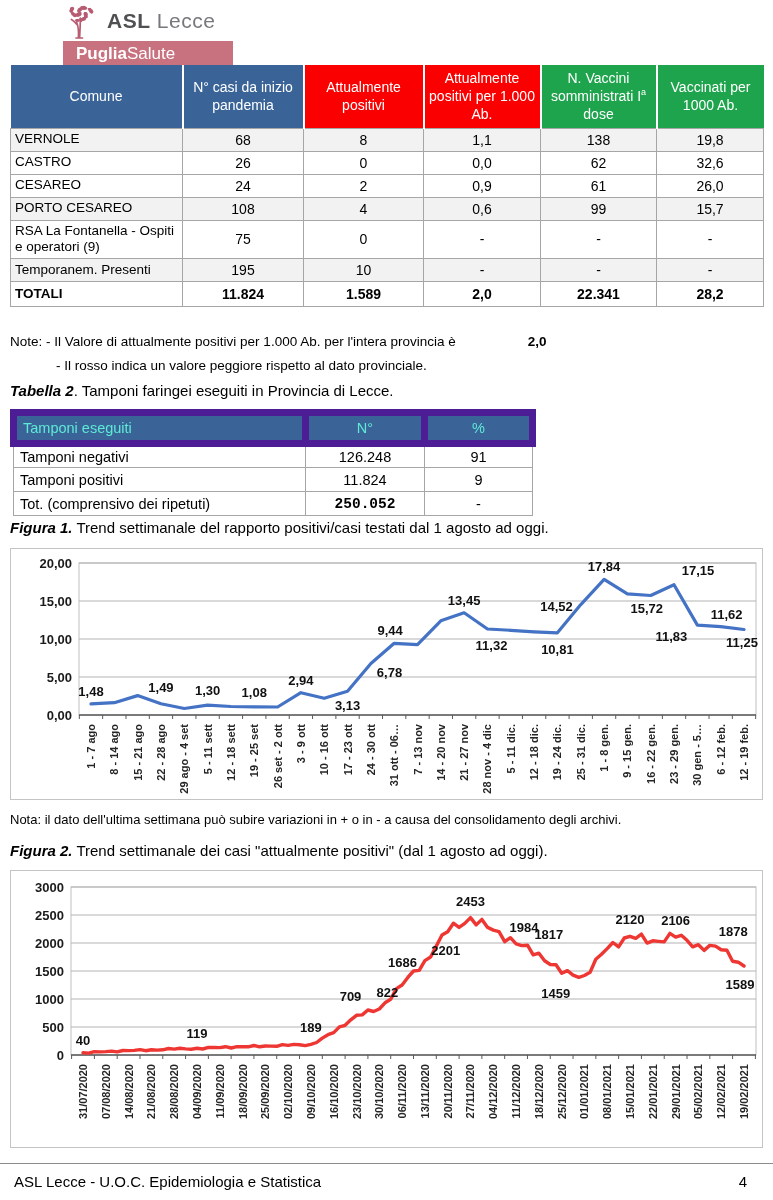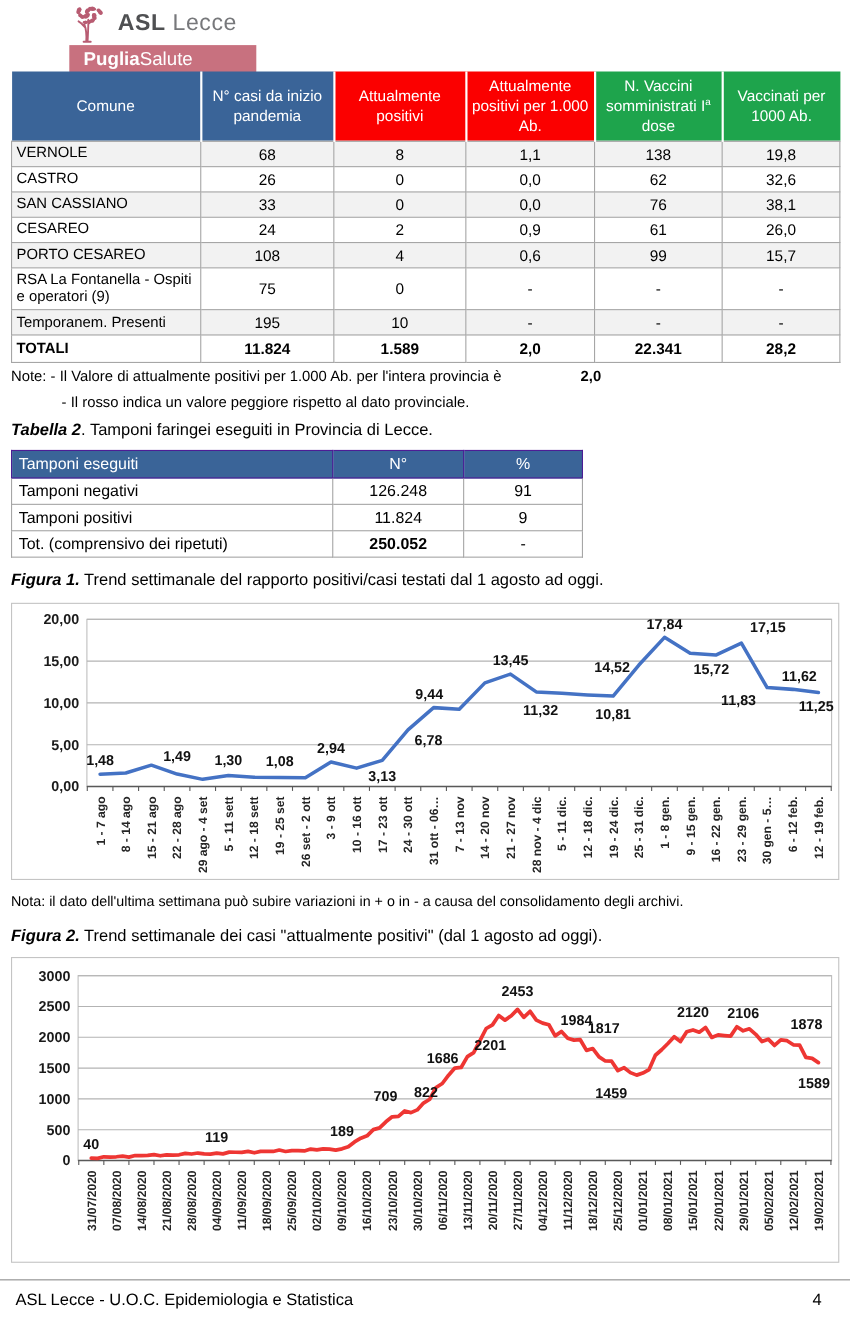--- a/index.html
+++ b/index.html
@@ -30,25 +30,25 @@
   #table1 tr.tot td { font-weight:700; height:25px; }
   sup { font-size:9px; vertical-align:super; }
 
   .caption { font-size:15px; } .caption b { font-weight:700;font-style:italic; }
   #note { left:10px; top:330px; width:745px; font-size:13.5px; line-height:1.75; }
   #note .val { font-weight:700; margin-left:72px; }
   #note .l2 { padding-left:46px; }
   #tab2caption { left:10px; top:382px; }
 
   #table2 { left:10px; top:409px; width:519px; font-size:14.5px; }
-  #table2 th { color:#ffffff; font-weight:400; text-align:center; padding:4px 6px; border:1px solid #4c1d95; }
+  #table2 th { color:#5eead4; font-weight:400; text-align:center; padding:4px 6px; border:7px solid #4c1d95; }
   #table2 th.lbl { text-align:left; }
   #table2 td { border:1px solid #A6A6A6; padding:2px 6px; height:24px; text-align:center; }
   #table2 td.lbl { text-align:left; }
-  #table2 td.boldval { font-weight:700; }
+  #table2 td.boldval { font-weight:700;font-family:Liberation Mono, monospace; }
 
   #fig1caption { left:10px; top:519px; }
   #fig1box { left:10px; top:548px; width:753px; height:252px; border:1px solid #C4C4C4; background:#fff; }
   #nota2 { left:10px; top:812px; font-size:13px; }
   #fig2caption { left:10px; top:842px; }
   #fig2box { left:10px; top:870px; width:753px; height:278px; border:1px solid #C4C4C4; background:#fff; }
 
   svg text { font-family:"Liberation Sans","DejaVu Sans",sans-serif; }
   .ylab { font-size:13px; font-weight:700; fill:#1a1a1a; }
   .xlab { font-size:11px; font-weight:700; fill:#262626; }
@@ -146,28 +146,20 @@
         <td>138</td>
         <td>19,8</td>
       </tr>
       <tr>
         <td class="name">CASTRO</td>
         <td>26</td>
         <td>0</td>
         <td>0,0</td>
         <td>62</td>
         <td>32,6</td>
-      </tr>
-      <tr class="odd">
-        <td class="name">SAN CASSIANO</td>
-        <td>33</td>
-        <td>0</td>
-        <td>0,0</td>
-        <td>76</td>
-        <td>38,1</td>
       </tr>
       <tr>
         <td class="name">CESAREO</td>
         <td>24</td>
         <td>2</td>
         <td>0,9</td>
         <td>61</td>
         <td>26,0</td>
       </tr>
       <tr class="odd">

